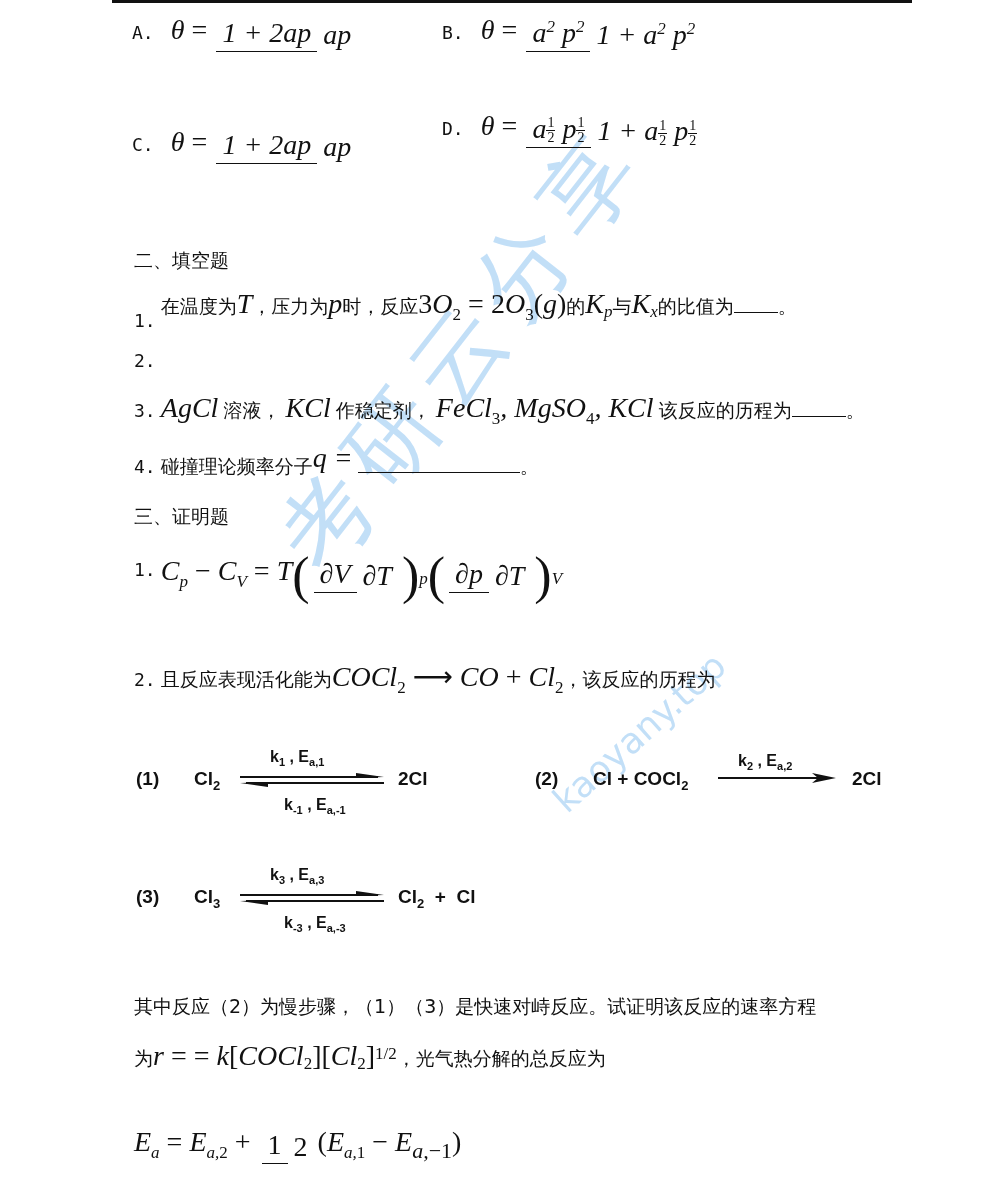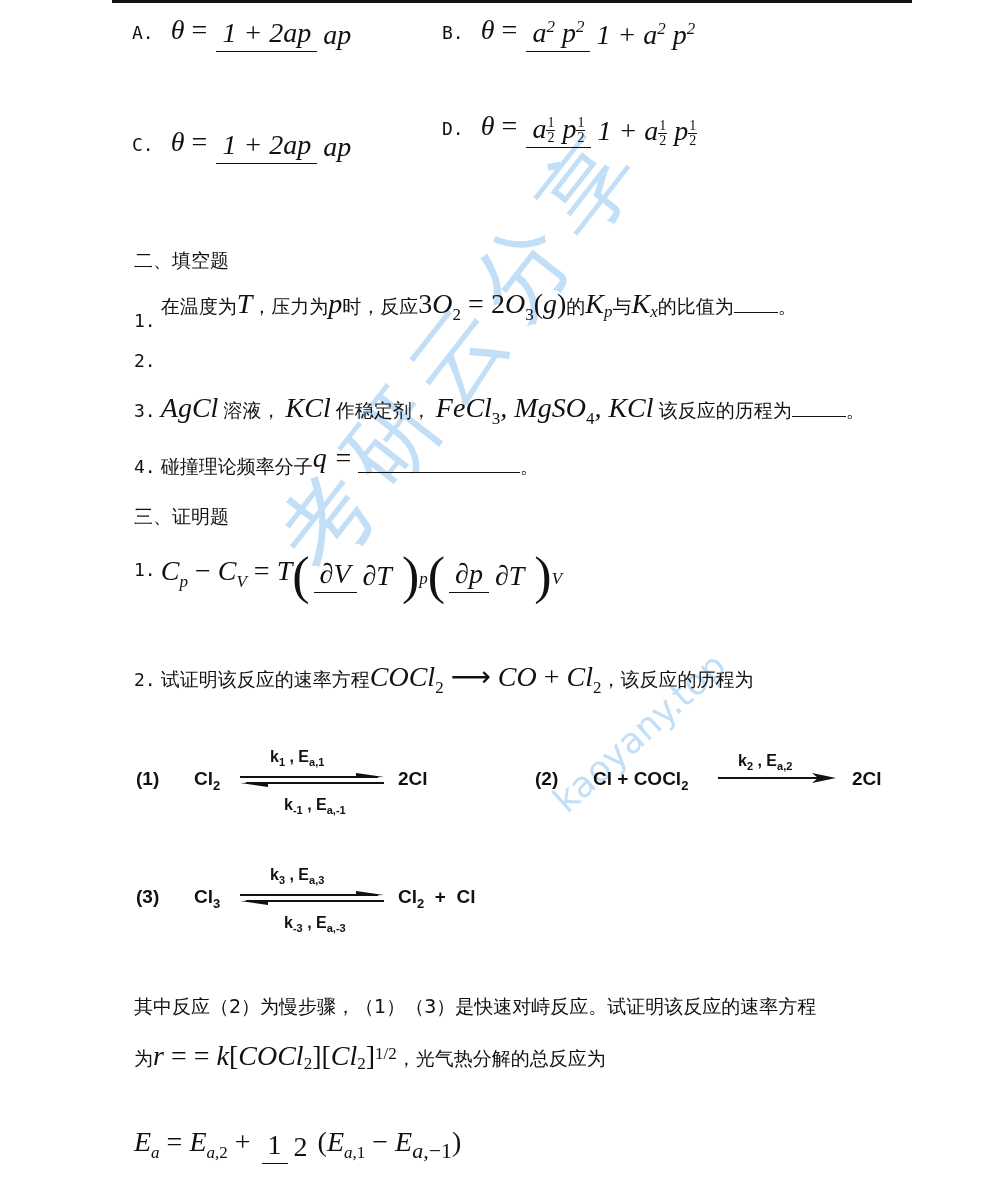--- a/index.html
+++ b/index.html
@@ -111,21 +111,21 @@
       <span class="num">∂V</span>
       <span class="den">∂T</span>
     </span><span class="mu" style="font-size:52px; vertical-align:middle;">)</span><sub class="m" style="font-size:17px;">p</sub><span class="mu" style="font-size:52px; vertical-align:middle;">(</span><span class="frac m">
       <span class="num">∂p</span>
       <span class="den">∂T</span>
     </span><span class="mu" style="font-size:52px; vertical-align:middle;">)</span><sub class="m" style="font-size:17px;">V</sub>
 </div>
 
 <div class="abs" style="left:134px; top:660px;">
   <span class="mono">2.</span>
-  <span class="cn">试证明该反应的速率方程</span><span class="m">COCl<sub class="mu" style="font-size:17px; font-style:normal;">2</sub></span><span class="mu"> ⟶ </span><span class="m">CO</span><span class="mu"> + </span><span class="m">Cl<sub class="mu" style="font-size:17px; font-style:normal;">2</sub></span><span class="cn">，该反应的历程为</span>
+  <span class="cn">且反应表现活化能为</span><span class="m">COCl<sub class="mu" style="font-size:17px; font-style:normal;">2</sub></span><span class="mu"> ⟶ </span><span class="m">CO</span><span class="mu"> + </span><span class="m">Cl<sub class="mu" style="font-size:17px; font-style:normal;">2</sub></span><span class="cn">，该反应的历程为</span>
 </div>
 
 <div>
   <span class="abs rx" style="left:136px; top:768px;">(1)</span>
   <span class="abs rx" style="left:194px; top:768px;">Cl<sub>2</sub></span>
   <span class="abs lbl" style="left:270px; top:748px;">k<sub>1</sub> , E<sub>a,1</sub></span>
   <svg class="abs" style="left:238px; top:772px;" width="148" height="16">
     <line x1="2" y1="5" x2="140" y2="5" stroke="#111" stroke-width="2"></line>
     <polygon points="118,1 146,5 118,6" fill="#111"></polygon>
     <line x1="8" y1="11" x2="146" y2="11" stroke="#111" stroke-width="2"></line>

